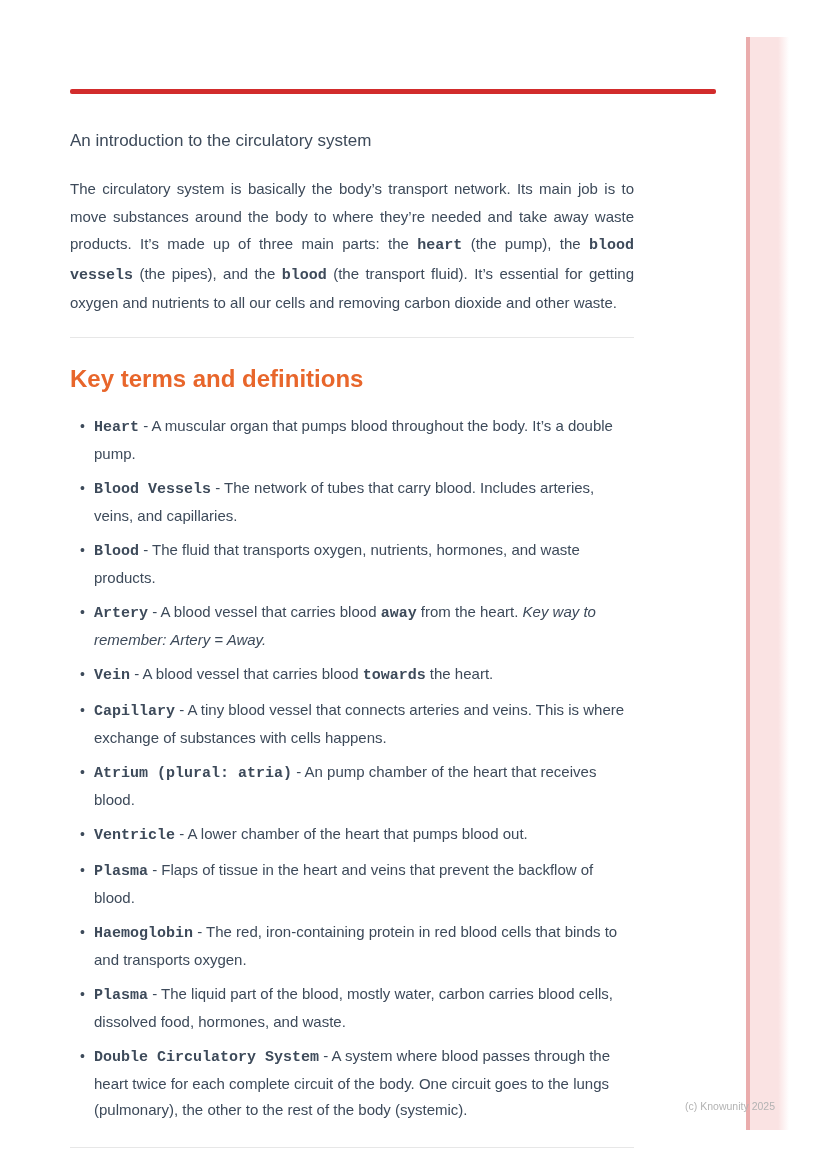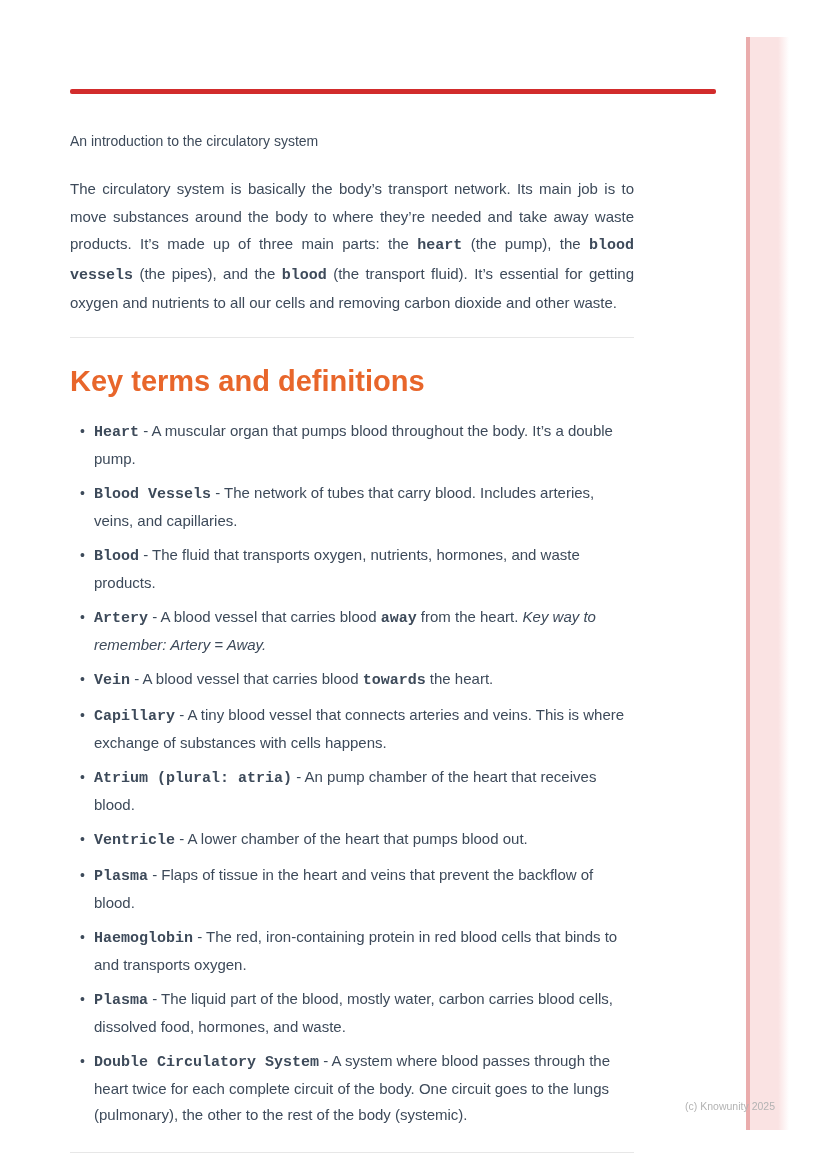--- a/index.html
+++ b/index.html
@@ -41,41 +41,41 @@
   }
   .title-rule {
     margin-top: 21px;
     width: 646px; height: 5px;
     background: var(--title-red, #d22c2c);
     border-radius: 2px;
   }
   .subtitle {
     margin-top: 37px;
     width: 564px;
-    font-size: 14px;
+    font-size: 17px;
     line-height: 20px;
     color: var(--body-text, #3d4a5a);
   }
   .intro {
     margin-top: 24px;
     width: 564px;
     font-size: 15px;
     line-height: 27.5px;
     text-align: justify;
     color: var(--body-text, #3d4a5a);
   }
   hr.divider {
     border: none;
     border-top: 1px solid var(--divider, #e7e7e7);
     width: 564px;
     margin-top: 20px;
   }
   h2.section-heading {
     margin-top: 27px;
-    font-size: 29px;
+    font-size: 24px;
     font-weight: 700;
     color: var(--heading-orange, #e8662b);
   }
   ul.terms {
     list-style: none;
     margin-top: 20px;
     width: 564px;
   }
   ul.terms li {
     display: flex;

